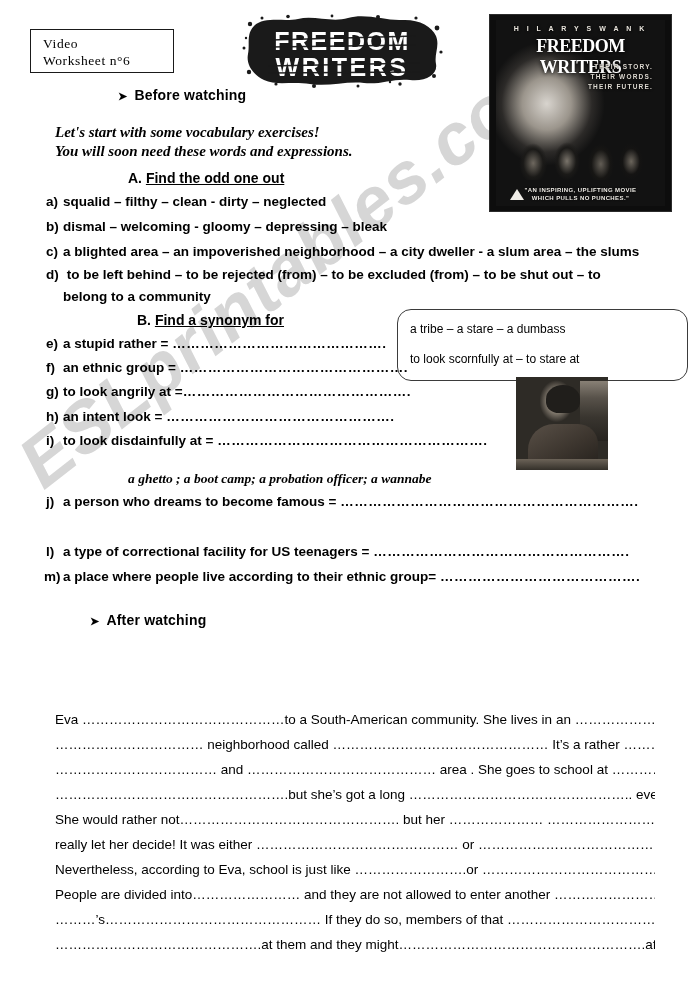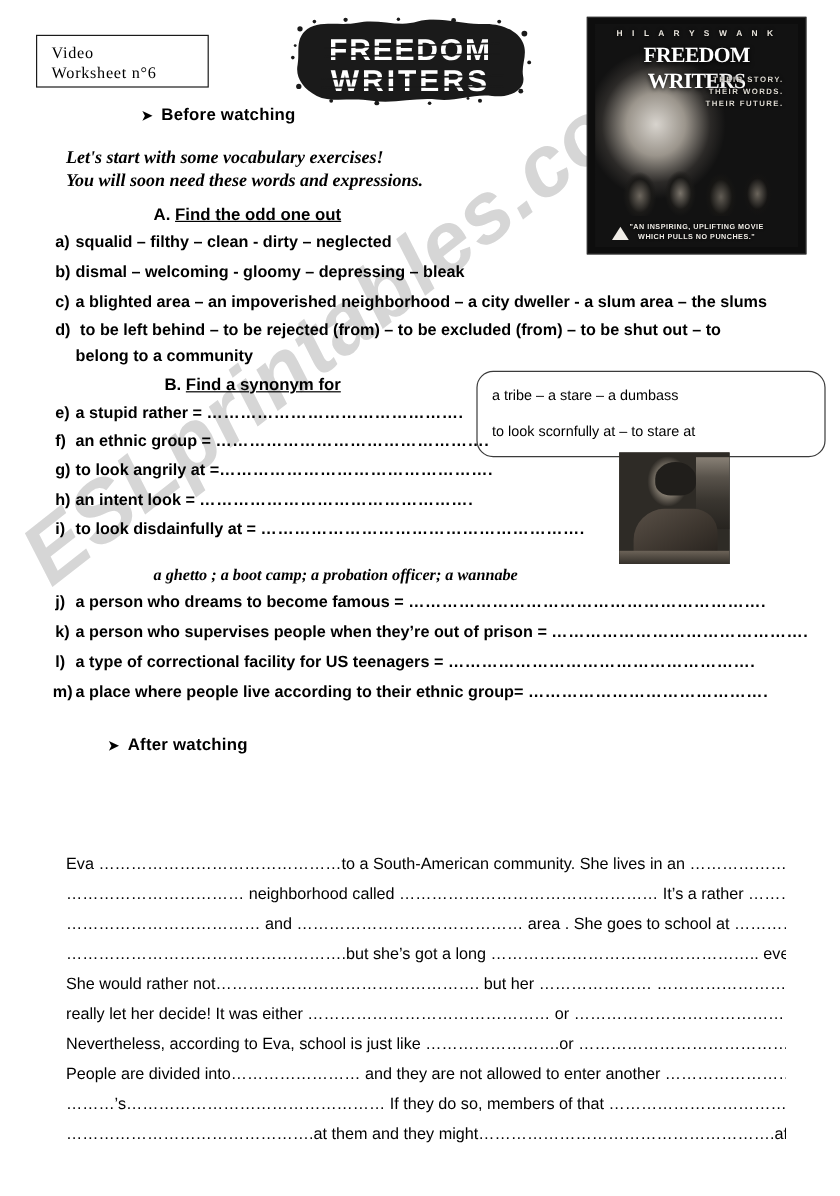--- a/index.html
+++ b/index.html
@@ -366,23 +366,20 @@
     <div class="hair"></div>
     <div class="body"></div>
     <div class="desk"></div>
   </div>
 
   <div class="t wordlist-ital" style="left:128px; top:471px;">a ghetto ; a boot camp; a probation officer; a wannabe</div>
 
   <div class="t item" style="left:46px; top:494px;">
     <span class="lbl">j)</span><span>a person who dreams to become famous = </span><span class="dots">……………………………………………………….</span>
   </div>
-  <div class="t item" style="left:46px; top:519px;">
-    <span class="lbl">k)</span><span>a person who supervises people when they’re out of prison = </span><span class="dots">……………………………………….</span>
-  </div>
   <div class="t item" style="left:44px; top:569px;">
     <span class="lbl" style="width:19px;">m)</span><span>a place where people live according to their ethnic group= </span><span class="dots">…………………………………….</span>
   </div>
   <div class="t item" style="left:46px; top:544px;">
     <span class="lbl">l)</span><span>a type of correctional facility for US teenagers = </span><span class="dots">……………………………………………….</span>
   </div>
 
   <div class="t bullet-head" style="left:90px; top:612px;">
     <span class="arrow">➤</span><span>After watching</span>
   </div>

